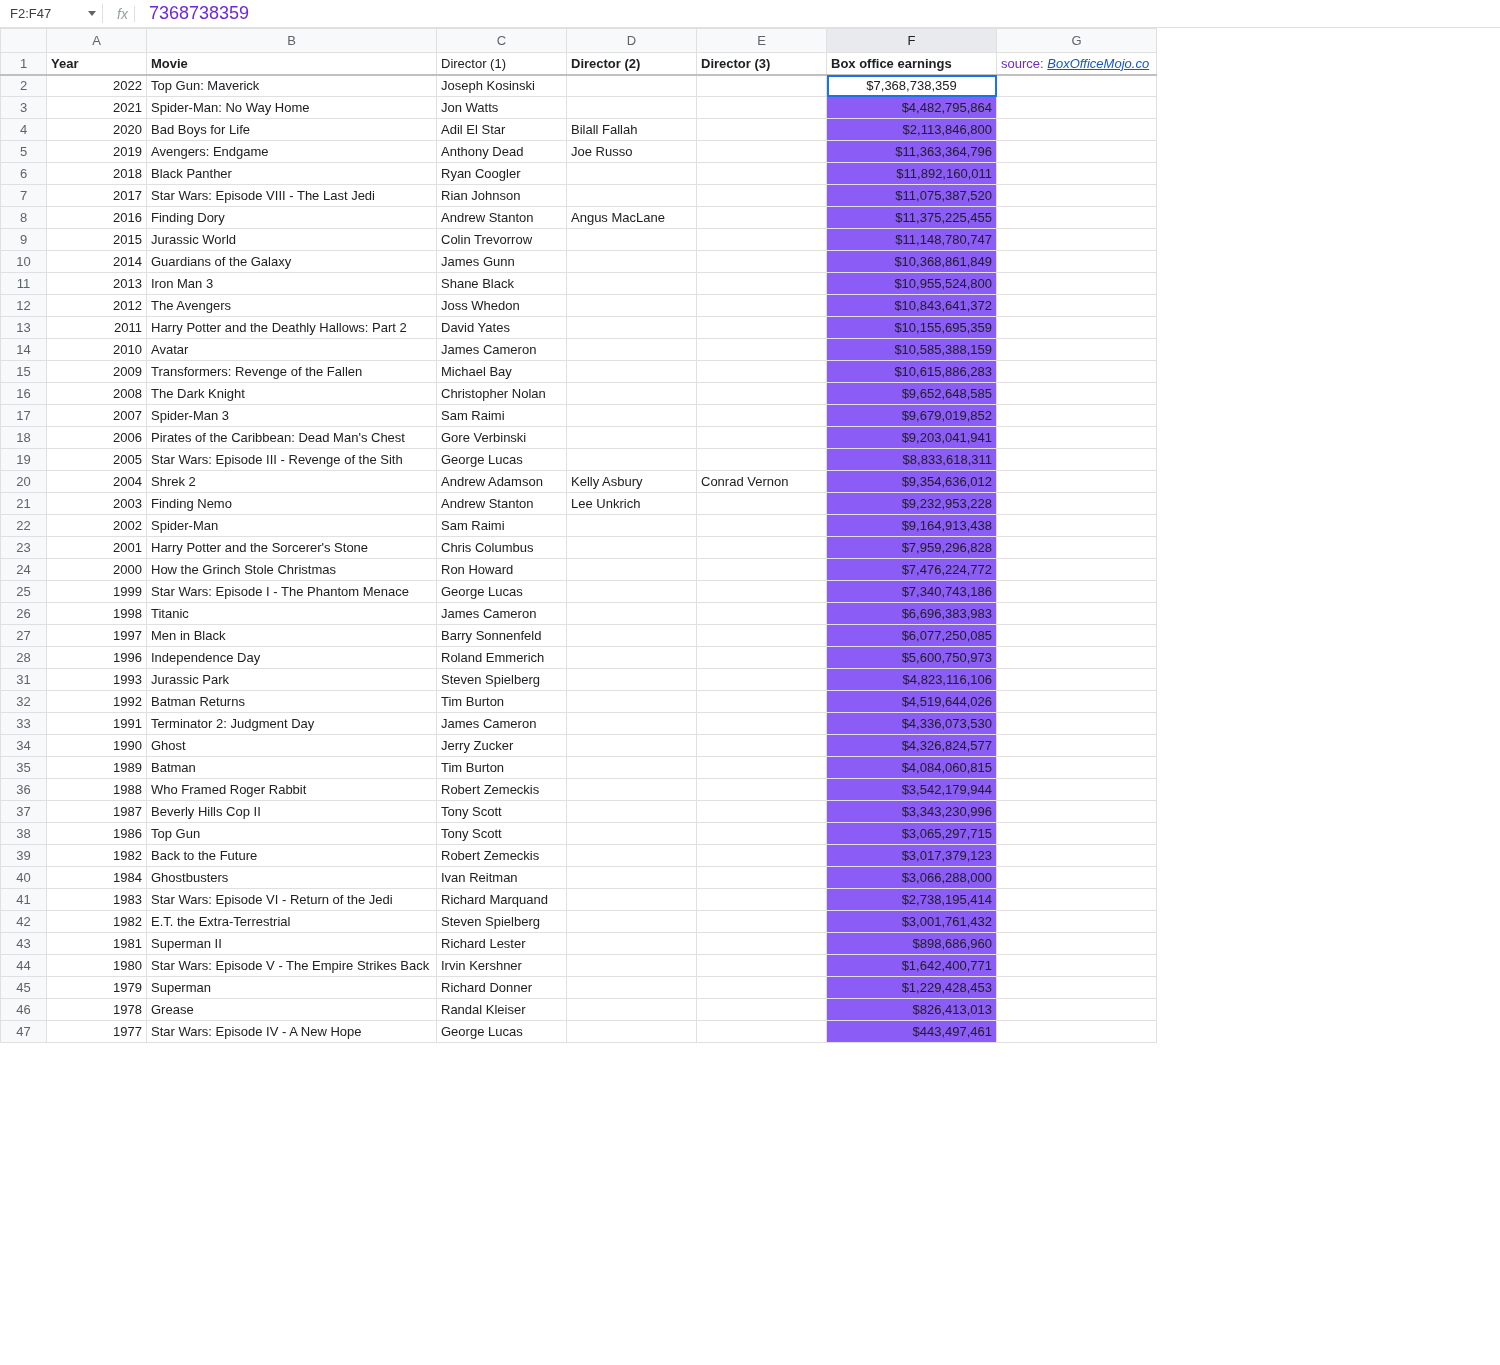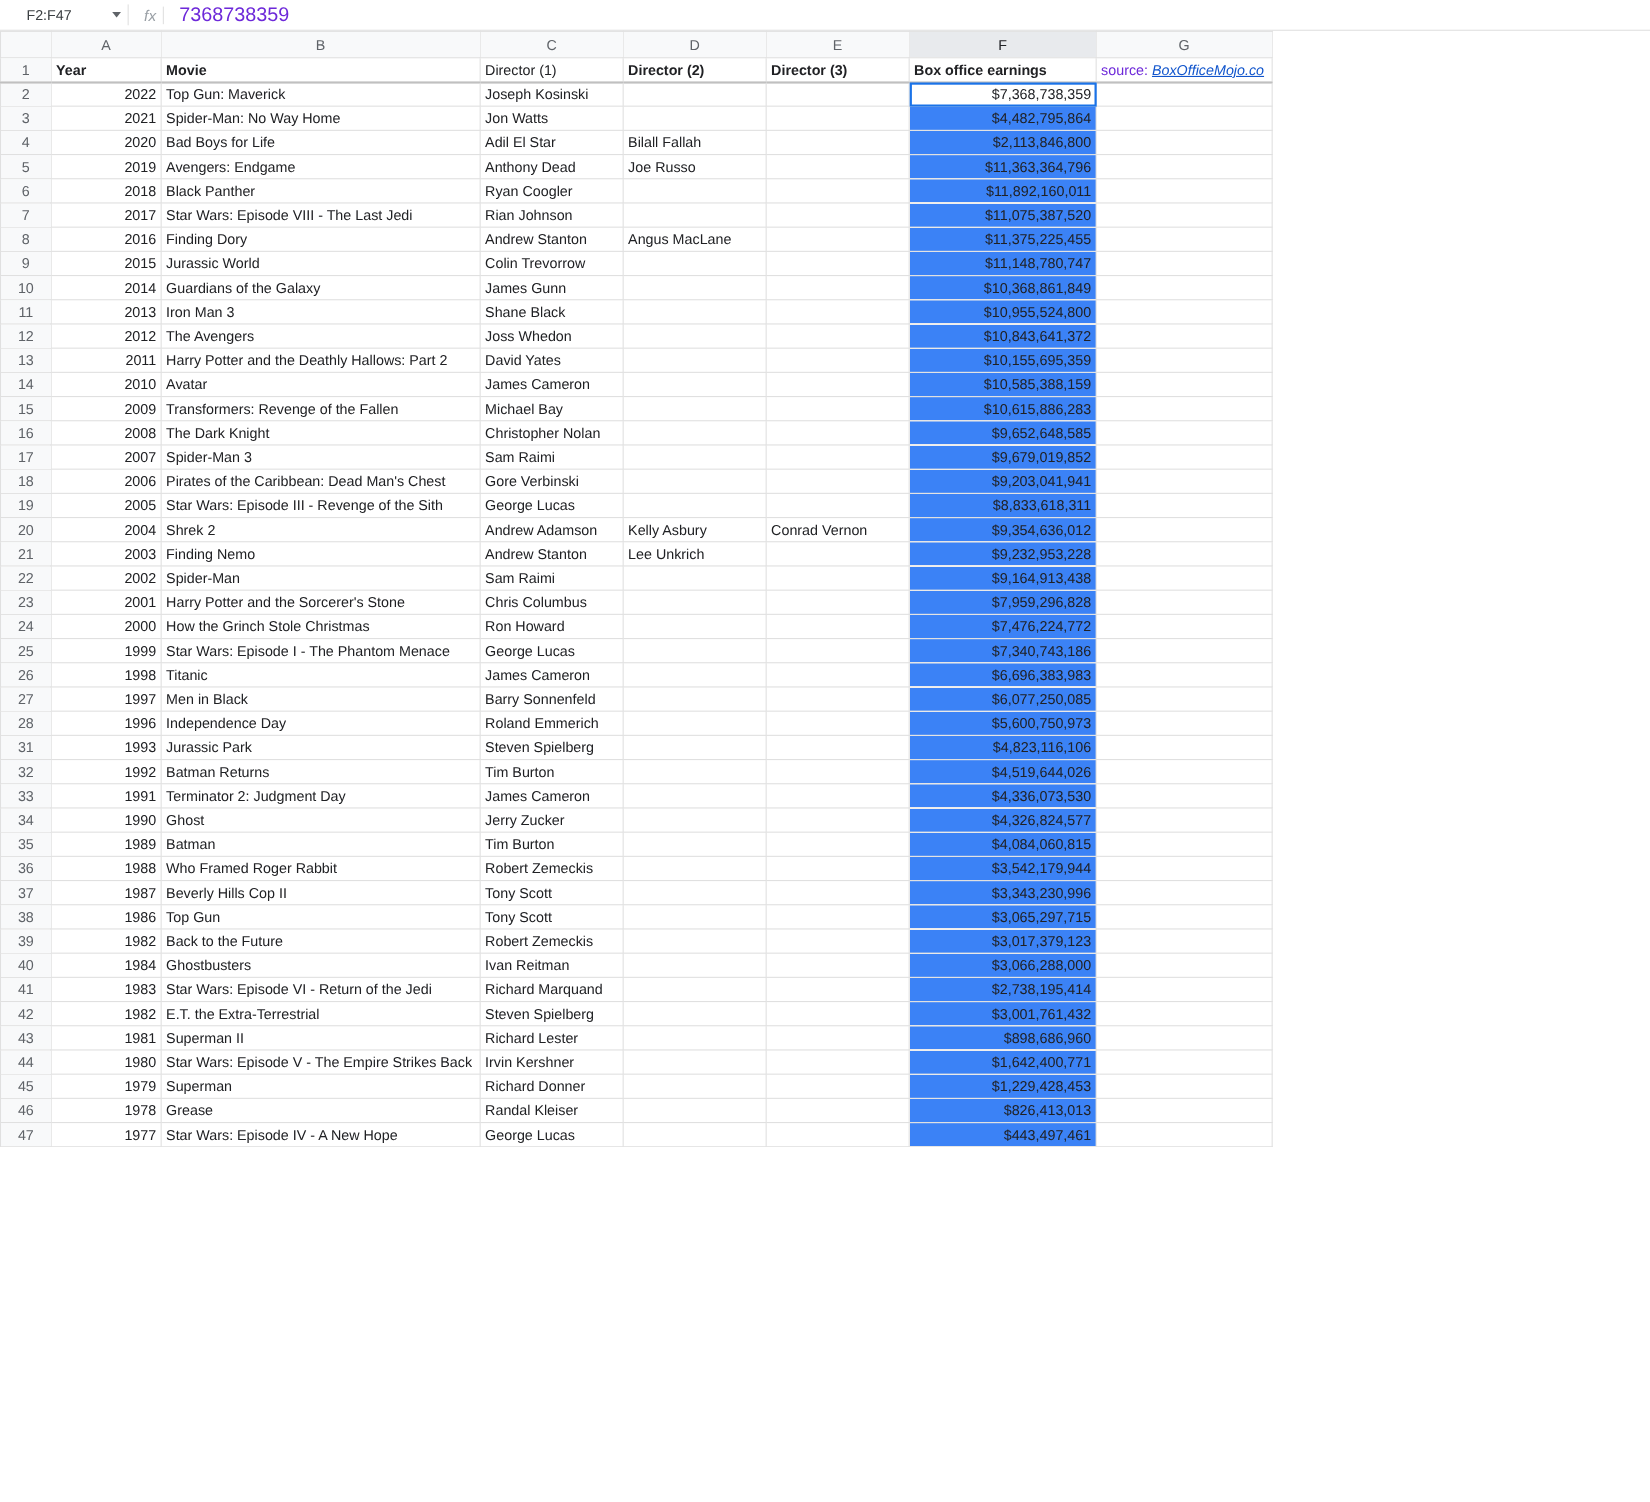--- a/index.html
+++ b/index.html
@@ -8,21 +8,21 @@
     font-family: Arial, sans-serif;
     font-size: 13px;
     color: #202124;
     background: #fff;
   }
   .formula-bar {
     display: flex;
     align-items: center;
     height: 28px;
     border-bottom: 1px solid #e0e0e0;
-    padding: 0 20px;
+    padding: 0 6px;
     gap: 8px;
   }
   .name-box {
     width: 80px;
     font-size: 13px;
     color: #3c4043;
     padding: 2px 4px;
     border: none;
     outline: none;
   }
@@ -99,26 +99,27 @@
   .col-A { width: 100px; }
   .col-B { width: 290px; }
   .col-C { width: 130px; }
   .col-D { width: 130px; }
   .col-E { width: 130px; }
   .col-F { width: 170px; }
   .col-G { width: 160px; }
   .num { text-align: right; }
   .bold { font-weight: bold; }
   .sel-range {
-    background: #3b82f6;
+    background: #8b5cf6;
   }
   .sel-anchor {
     outline: 2px solid #1a73e8;
     outline-offset: -2px;
     background: #fff !important;
+    text-align: center;
   }
   .header-row td {
     border-bottom: 2px solid #c0c0c0;
   }
   a.src {
     color: #1155cc;
     text-decoration: underline;
     font-style: italic;
   }
   .src-label { color: #6d28d9; }

